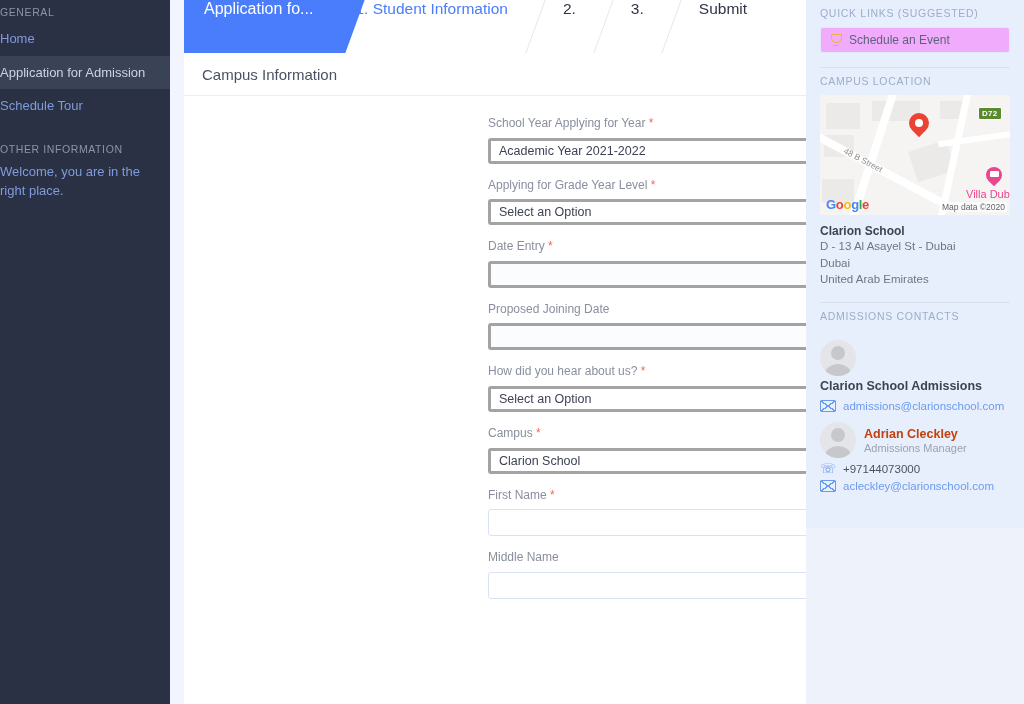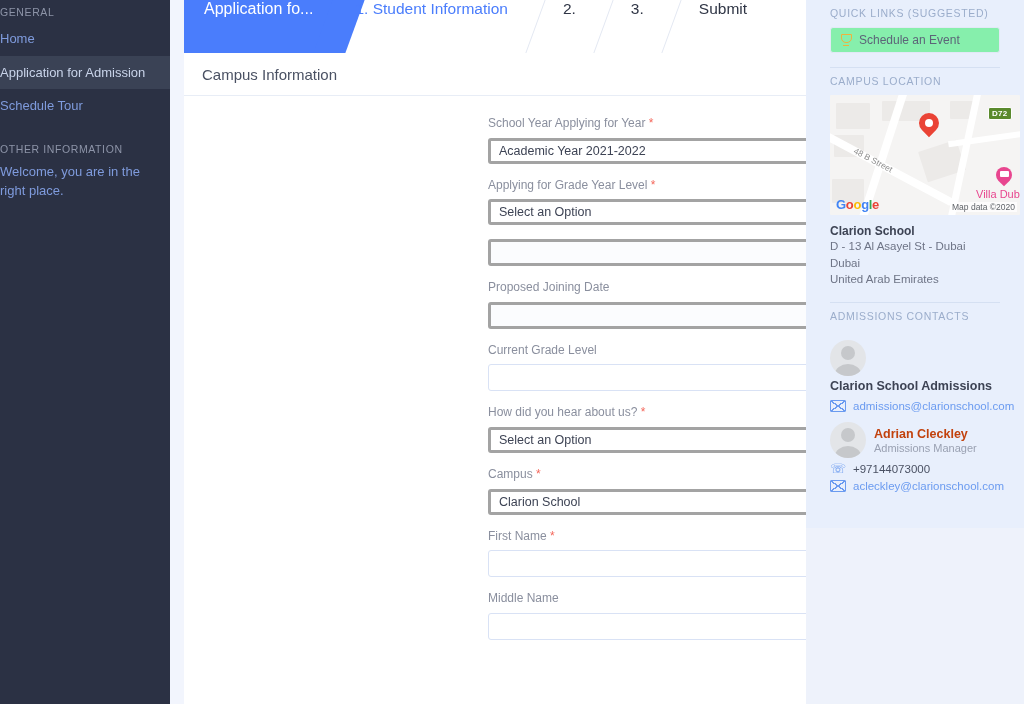--- a/index.html
+++ b/index.html
@@ -190,32 +190,32 @@
     padding: 0 8px;
     font-family: "Liberation Sans", sans-serif;
   }
 
   
   .rightpanel {
     flex: 0 0 218px;
     width: 218px;
     height: 528px;
     background: #e8effc;
-    padding: 0 24px;
+    padding: 0 14px;
     overflow: hidden;
   }
   .rp-title {
     font-size: 10.5px;
     letter-spacing: 0.7px;
     color: #9badcb;
     text-transform: uppercase;
     padding: 7px 0 8px 0;
   }
   .quicklink {
-    background: #86efac;
+    background: #f0abfc;
     border: 1px solid #e2e9f6;
     border-radius: 3px;
     height: 26px;
     display: flex;
     align-items: center;
     padding: 0 9px;
     font-size: 12px;
     color: #5c6478;
   }
   .trophy {
@@ -512,38 +512,38 @@
           <span>Applying for Grade Year Level</span>
           <span class="req">*</span>
         </div>
         <div class="ctrl">
           <div class="ctrl-text">Select an Option</div>
 
         </div>
       </div>
 
       <div class="field">
+        <div class="field-label">
+          <span>Date Entry</span>
+          <span class="req">*</span>
+        </div>
         <div class="ctrl tall empty-grey">
           <div class="ctrl-text"></div>
 
         </div>
       </div>
 
       <div class="field">
         <div class="field-label">Proposed Joining Date</div>
         <div class="ctrl tall empty-grey">
           <div class="ctrl-text"></div>
 
         </div>
       </div>
 
-      <div class="field">
-        <div class="field-label">Current Grade Level</div>
-        <input class="input-plain" type="text" value="" style="">
-      </div>
 
       <div class="field">
         <div class="field-label">
           <span>How did you hear about us?</span>
           <span class="req">*</span>
         </div>
         <div class="ctrl">
           <div class="ctrl-text">Select an Option</div>
 
         </div>

